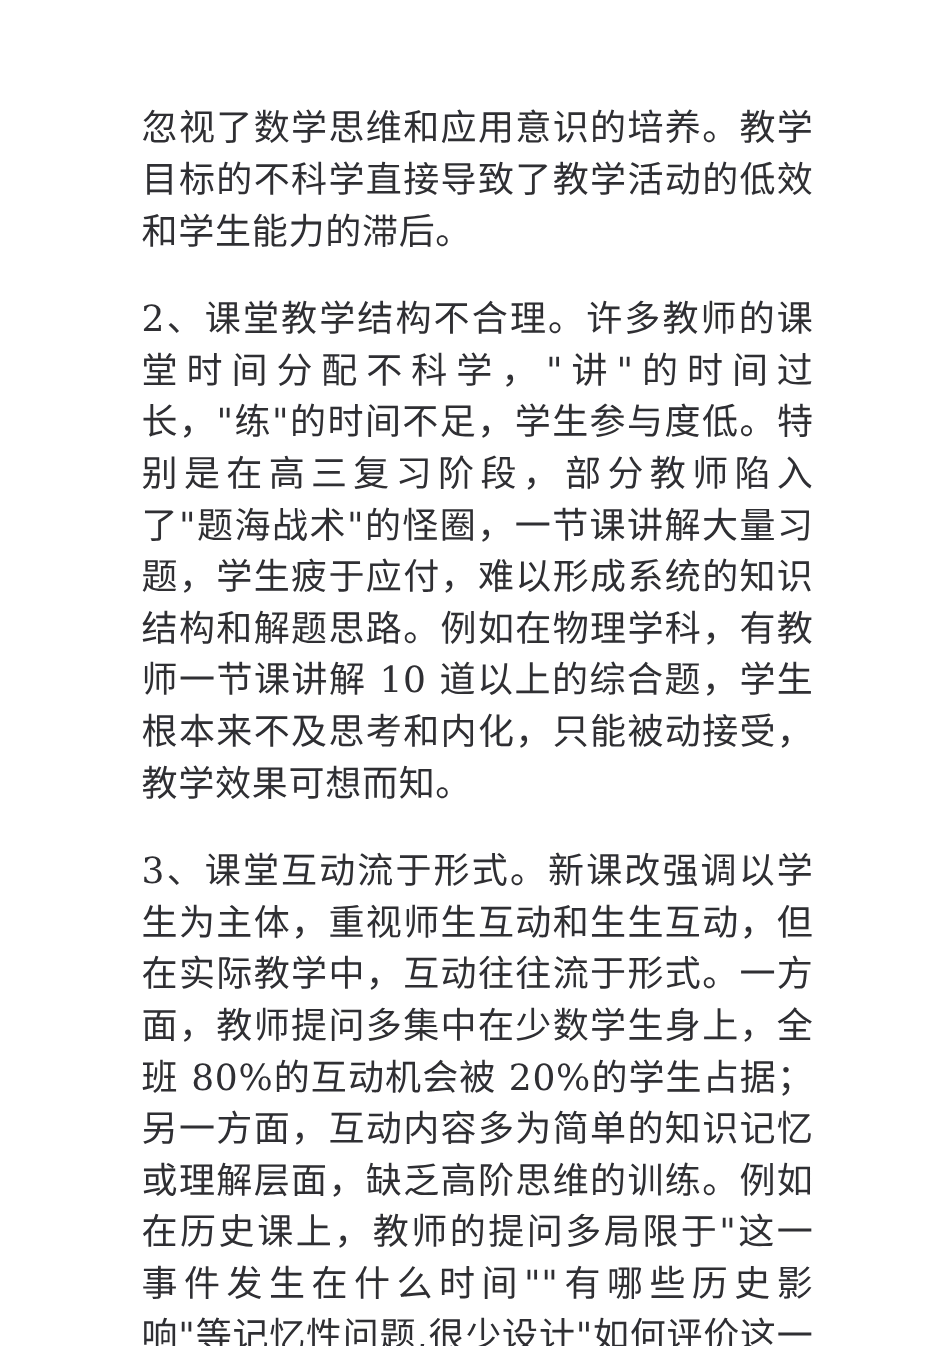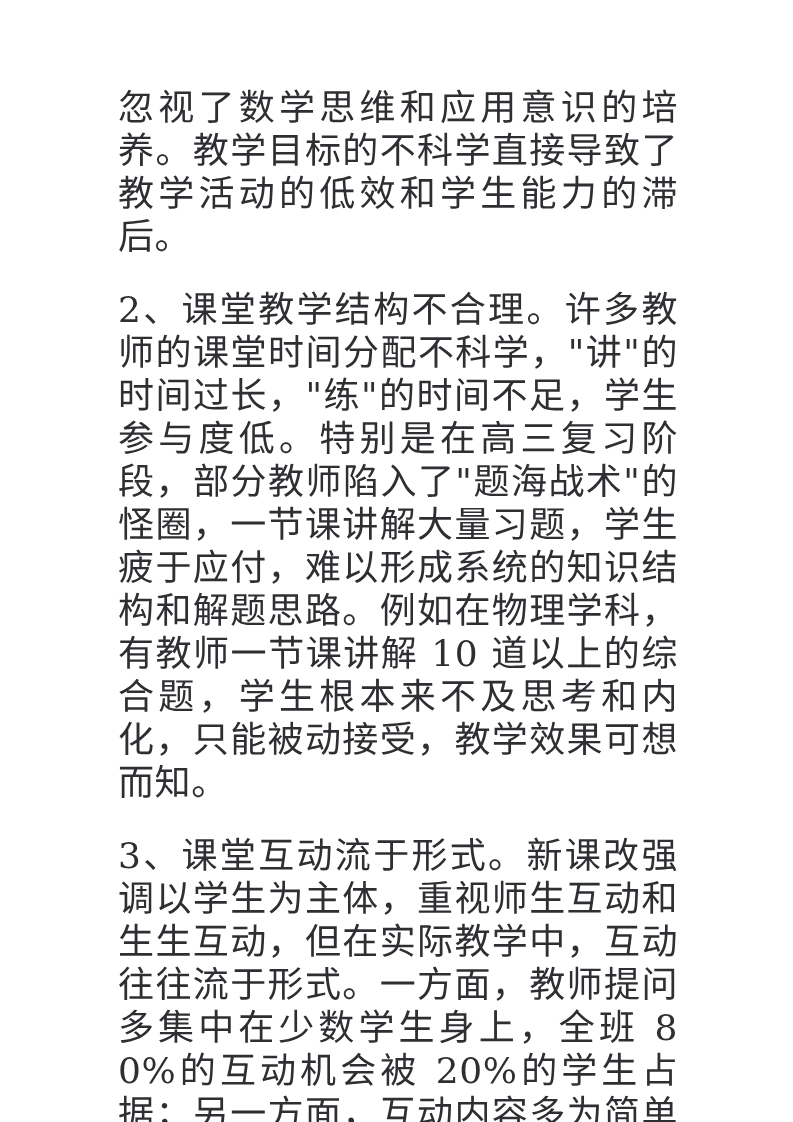--- a/index.html
+++ b/index.html
@@ -23,21 +23,21 @@
 
   .doc-body {
     position: absolute;
     left: 118px;
     top: 86px;
     width: 560px;
   }
 
   .para {
     margin: 0 0 30px 0;
-    font-size: 36px;
+    font-size: 30px;
     line-height: 43px;
     color: #2f2f33;
     text-align: justify;
     text-justify: inter-character;
     letter-spacing: 0.6px;
     font-weight: 400;
     word-break: break-all;
     -webkit-font-smoothing: antialiased;
   }
 

